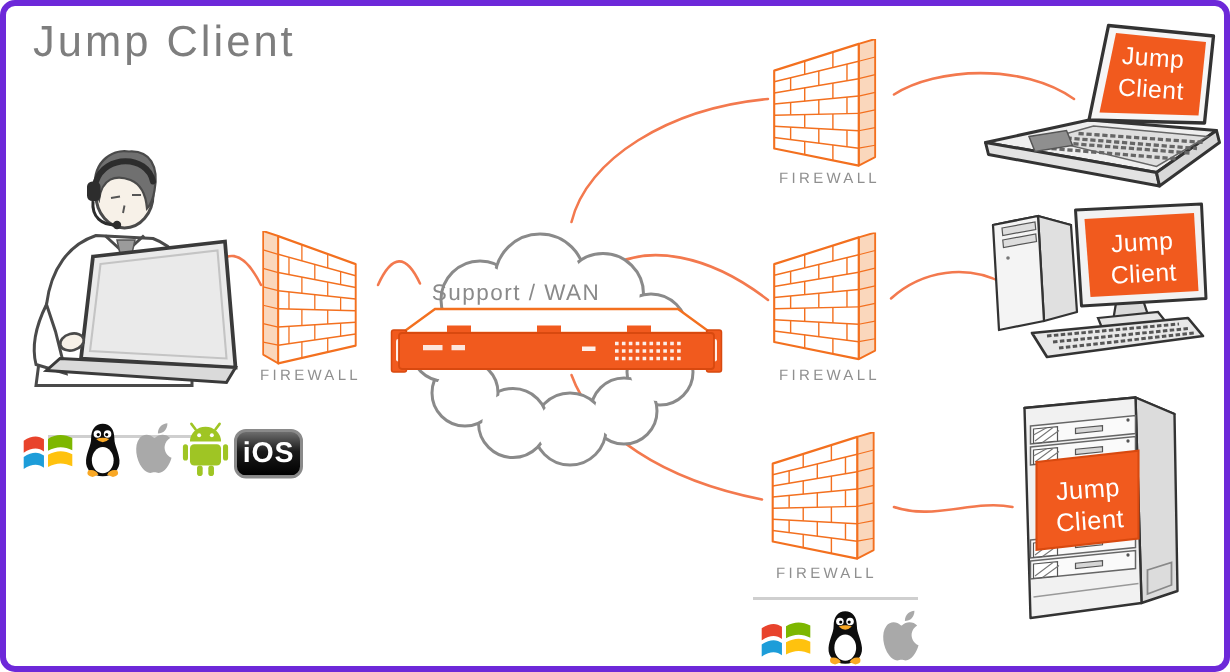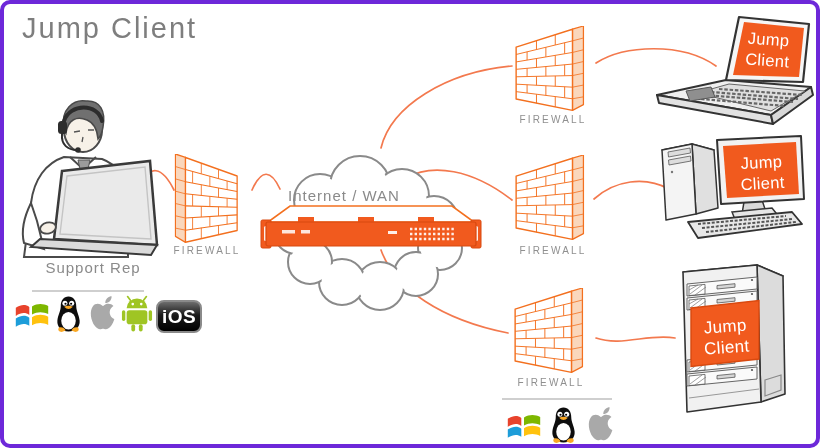--- a/index.html
+++ b/index.html
@@ -66,24 +66,23 @@
       <rect x="48" y="24" width="9" height="13" rx="3.5" fill="#2d2d2d"></rect>
       <path d="M52,37 C51,48 58,53 67,53" fill="none" stroke="#2d2d2d" stroke-width="2"></path>
       <circle cx="68" cy="53" r="2.8" fill="#2d2d2d"></circle>
       <path d="M64,35 L70,34 M78,33 L84,33 M73,40 L72,45" stroke="#555" stroke-width="1.3" fill="none"></path>
       <polygon points="52,74 140,64 147,148 44,142" fill="#EAEAEA" stroke="#3a3a3a" stroke-width="2.5"></polygon>
       <polygon points="57,79 135,70 141,142 50,137" fill="none" stroke="#c4c4c4" stroke-width="1.4"></polygon>
       <polygon points="30,142 147,148 141,158 21,150" fill="#DADADA" stroke="#3a3a3a" stroke-width="2"></polygon>
       <ellipse cx="38" cy="131" rx="8" ry="5.5" fill="#F7F1E8" stroke="#4a4a4a" stroke-width="1.8" transform="rotate(-15 38 131)"></ellipse>
     </svg>
   </div>
-  <div class="abs lbl" style="left:30px;top:255px;width:118px;text-align:center;font-size:15px;letter-spacing:1px">Support Rep</div>
   <div class="abs divider" style="left:28px;top:286px;width:112px"></div>
 
-  <div class="abs os-row" style="left:10px;top:291px">
+  <div class="abs os-row" style="left:10px;top:277px">
     <span>
       <svg width="36" height="36" viewBox="0 0 40 36">
         <path d="M2,10 C8,6 13,6 17,9 L17,18 C13,15 8,15 2,19 Z" fill="#E8432C"></path>
         <path d="M20,8.5 C26,5 32,5 38,8 L38,17 C32,14 26,14 20,17.5 Z" fill="#7DB700"></path>
         <path d="M2,22 C8,18 13,18 17,21 L17,30 C13,27 8,27 2,31 Z" fill="#1D9DD9"></path>
         <path d="M20,20.5 C26,17 32,17 38,20 L38,29 C32,26 26,26 20,29.5 Z" fill="#FFC20E"></path>
       </svg>
     </span>
     <span>
       <svg width="31" height="38" viewBox="0 0 32 38">
@@ -150,21 +149,21 @@
         <circle cx="166" cy="72" r="21.5"></circle>
           <circle cx="172" cy="100" r="19.5"></circle>
           <circle cx="148" cy="126" r="19.5"></circle>
         <circle cx="112" cy="138" r="21.5"></circle>
           <circle cx="74" cy="134" r="20.5"></circle>
           <circle cx="42" cy="114" r="19.5"></circle>
         <circle cx="28" cy="84" r="19.5"></circle>
       </g>
     </svg>
   </div>
-  <div class="abs lbl" style="left:280px;top:183px;width:120px;text-align:center;font-size:15px;letter-spacing:1px">Internet / WAN</div>
+  <div class="abs lbl" style="left:280px;top:183px;width:120px;text-align:center;font-size:15px;letter-spacing:1px">Support / WAN</div>
 
   <div class="abs z4" style="left:256px;top:196px">
     <svg width="222" height="52" viewBox="0 0 222 52">
       <polygon points="30,6 192,6 214,22 8,22" fill="#fff" stroke="#F3701F" stroke-width="1.6"></polygon>
       <rect x="38" y="17" width="16" height="5" fill="#F15A1E"></rect>
       <rect x="98" y="17" width="16" height="5" fill="#F15A1E"></rect>
       <rect x="158" y="17" width="16" height="5" fill="#F15A1E"></rect>
       <rect x="1" y="20" width="10" height="28" rx="1.5" fill="#F15A1E" stroke="#D8490F" stroke-width="1"></rect>
       <rect x="211" y="20" width="10" height="28" rx="1.5" fill="#F15A1E" stroke="#D8490F" stroke-width="1"></rect>
       <rect x="4" y="26" width="3.5" height="15" rx="1.5" fill="#fff" opacity=".9"></rect>

